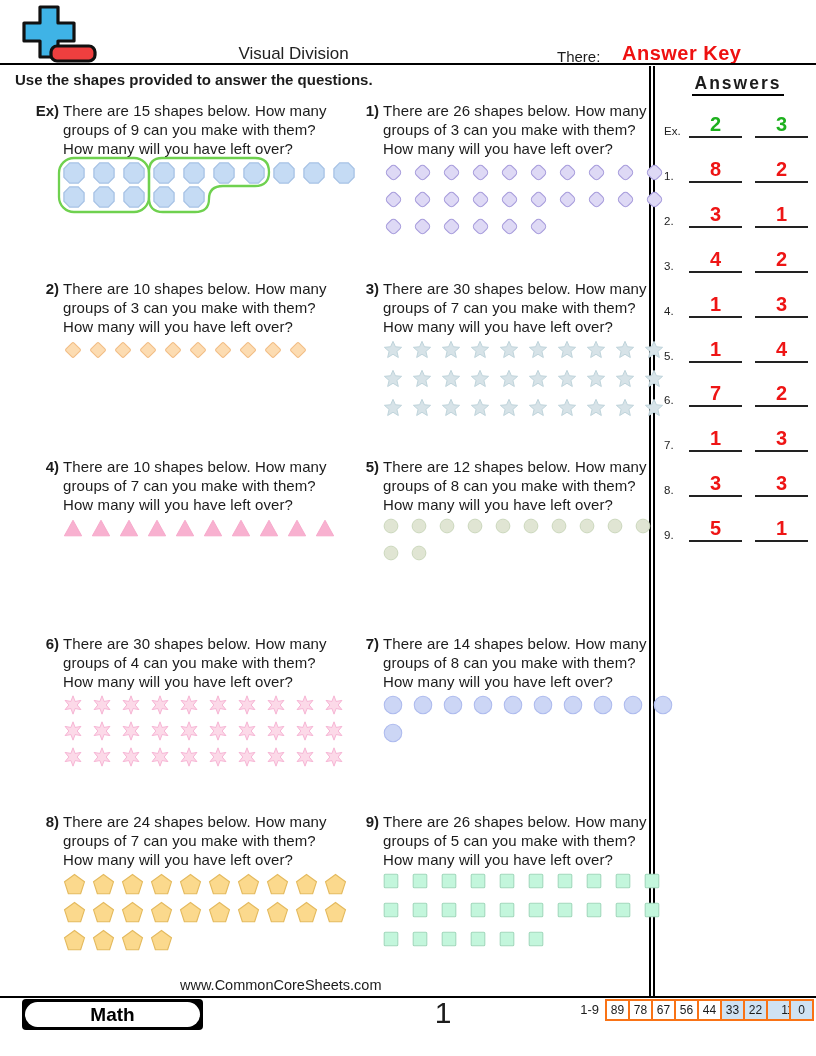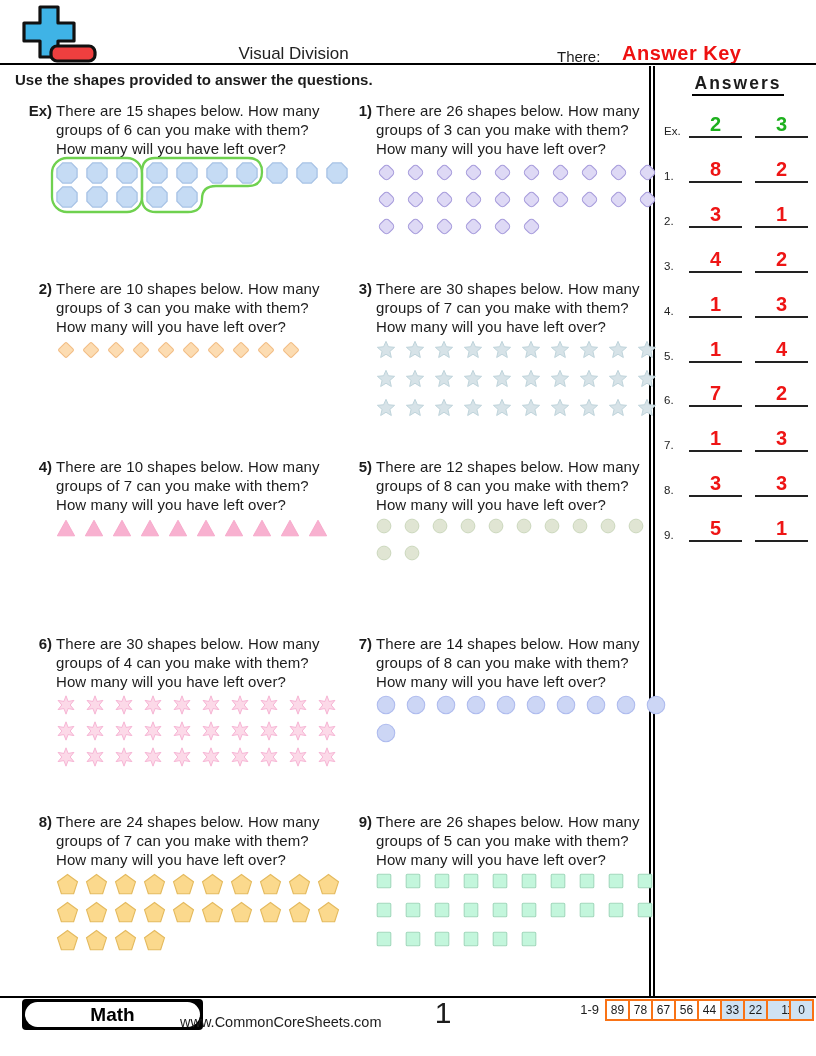--- a/index.html
+++ b/index.html
@@ -19,36 +19,36 @@
   .separator { position:absolute; left:649px; top:66px; height:930px; width:6px; border-left:2px solid #000; border-right:2px solid #000; }
   .answers-panel { position:absolute; left:660px; top:66px; width:156px; height:930px; }
   .answers-title { text-align:center; margin-top:7px; font-size:17.5px; font-weight:bold; letter-spacing:2px; }
   .answers-title span { border-bottom:2.5px solid #000; padding:0 3px 1px 3px; }
   .answer-row { position:absolute; left:4px; display:flex; align-items:flex-end; height:30px; }
   .answer-label { font-size:11.5px; width:22px; margin-right:3px; margin-bottom:1px; color:#222; }
   .answer-value { width:53px; text-align:center; font-weight:bold; font-size:20px; line-height:21px; border-bottom:2.3px solid #222; padding-bottom:1px; }
   .answer-value + .answer-value { margin-left:13px; }
 
   
-  .problems { position:absolute; left:26px; top:101px; width:624px; display:grid; grid-template-columns:316px 306px; grid-auto-rows:177.8px; }
+  .problems { position:absolute; left:33px; top:101px; width:624px; display:grid; grid-template-columns:316px 306px; grid-auto-rows:177.8px; }
   .problem { display:flex; align-items:flex-start; }
   .pnum { width:26px; text-align:right; font-weight:bold; font-size:15px; line-height:19px; flex:none; }
   .pnum.right { width:30px; }
   .pcontent { margin-left:4px; }
   .qline { font-size:15px; line-height:19px; white-space:nowrap; letter-spacing:.1px; }
   .shapes { margin-top:4px; display:flex; flex-direction:column; position:relative; width:max-content; }
   .shape-row { display:flex; }
   .shape-row svg { display:block; flex:none; }
   .loops { position:absolute; pointer-events:none; overflow:visible; }
 
   
   .footer-line { position:absolute; left:0; top:996px; width:816px; border-top:2px solid #000; }
   .math-badge { position:absolute; left:22px; top:999px; width:181px; height:31px; background:#000; border-radius:4px; padding:3px; }
   .math-oval { width:100%; height:100%; background:#fff; border-radius:13px; display:flex; align-items:center; justify-content:center; font-size:19px; font-weight:bold; color:#000; }
-  .website { position:absolute; left:180px; top:1014px; font-size:14.5px; }
+  .website { position:absolute; left:180px; top:977px; font-size:14.5px; }
   .page-num { position:absolute; left:400px; top:996px; width:86px; text-align:center; font-size:30px; font-weight:400; }
   .score { position:absolute; right:2px; top:999px; display:flex; align-items:flex-start; }
   .score-label { font-size:13px; margin-right:8px; margin-top:3px; }
   .score-cells { display:flex; }
   .score-cell { width:25px; height:22px; border:2px solid #f97316; margin-left:-2px; font-size:12px; display:flex; align-items:center; justify-content:center; background:#fff; }
 </style>
 </head>
 <body>
 
 <div class="page">
@@ -120,21 +120,21 @@
           <span class="answer-value" style="color: rgb(238, 21, 21);">1</span>
         </div>
       </div>
   </div>
 
   <div class="problems" id="problems-grid">
       <div class="problem">
         <div class="pnum">Ex)</div>
         <div class="pcontent">
           <div class="qline">There are 15 shapes below. How many</div>
-          <div class="qline">groups of 6 can you make with them?</div>
+          <div class="qline">groups of 9 can you make with them?</div>
           <div class="qline">How many will you have left over?</div>
           <div class="shapes" style="row-gap: 2px;">
             <div class="shape-row" style="column-gap: 8px;">
               <svg width="22" height="22" viewBox="0 0 24 24">
                 <polygon points="7.3,1 16.7,1 23,7.3 23,16.7 16.7,23 7.3,23 1,16.7 1,7.3" fill="#c5dbf4" stroke="#a6c2e5" stroke-width="1.4"></polygon>
               </svg>
               <svg width="22" height="22" viewBox="0 0 24 24">
                 <polygon points="7.3,1 16.7,1 23,7.3 23,16.7 16.7,23 7.3,23 1,16.7 1,7.3" fill="#c5dbf4" stroke="#a6c2e5" stroke-width="1.4"></polygon>
               </svg>
               <svg width="22" height="22" viewBox="0 0 24 24">

